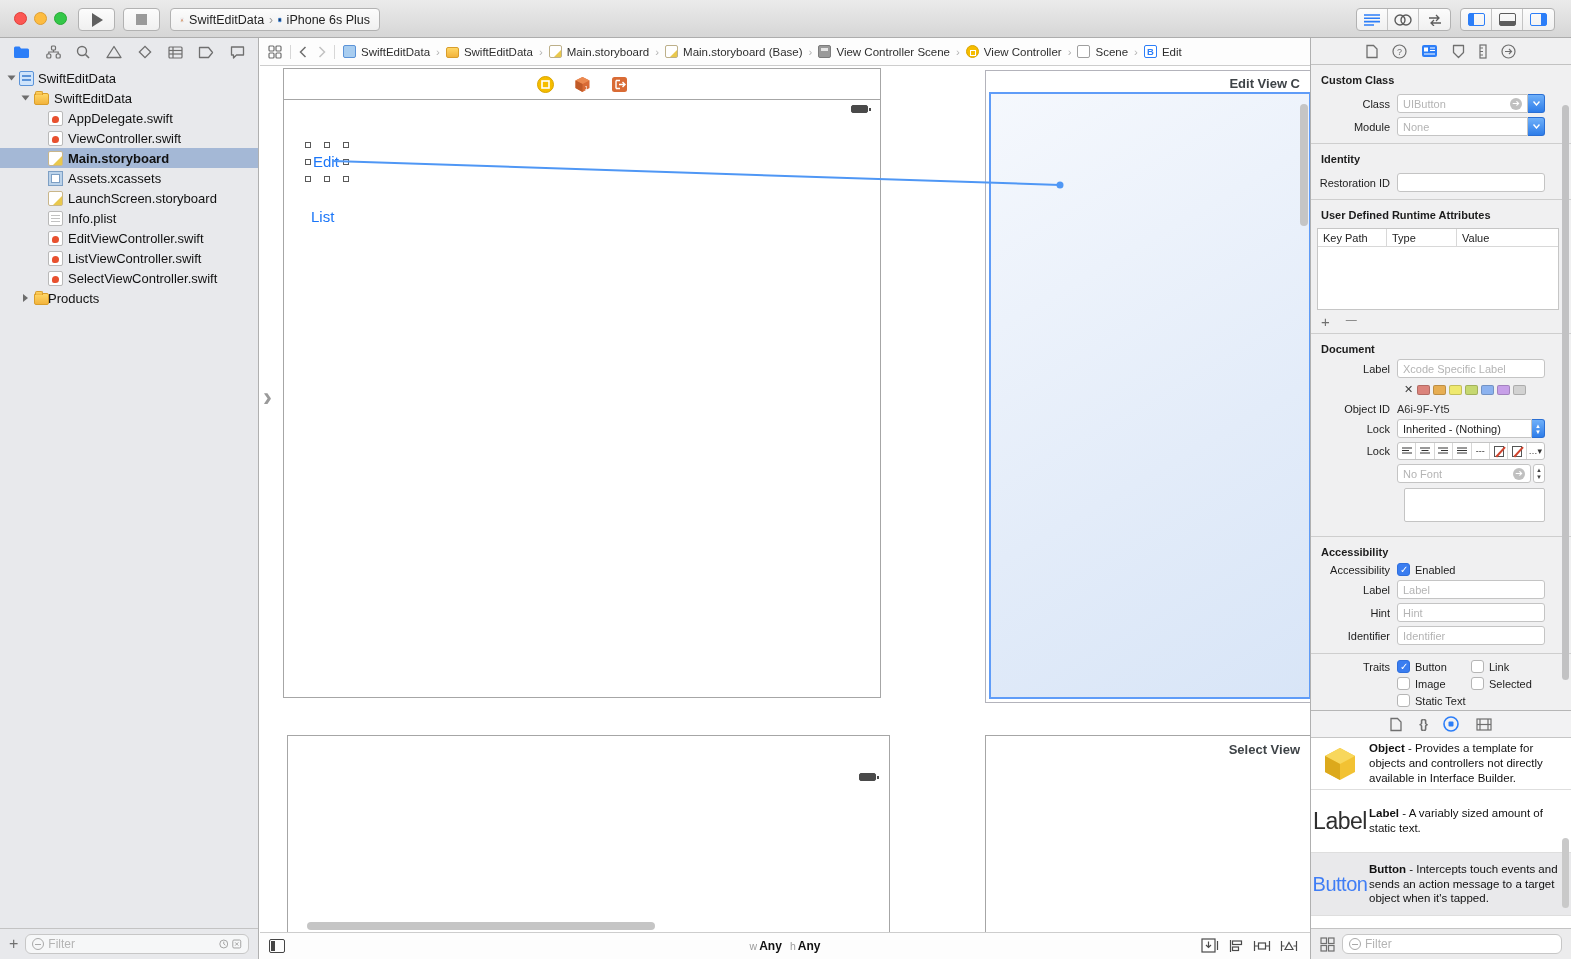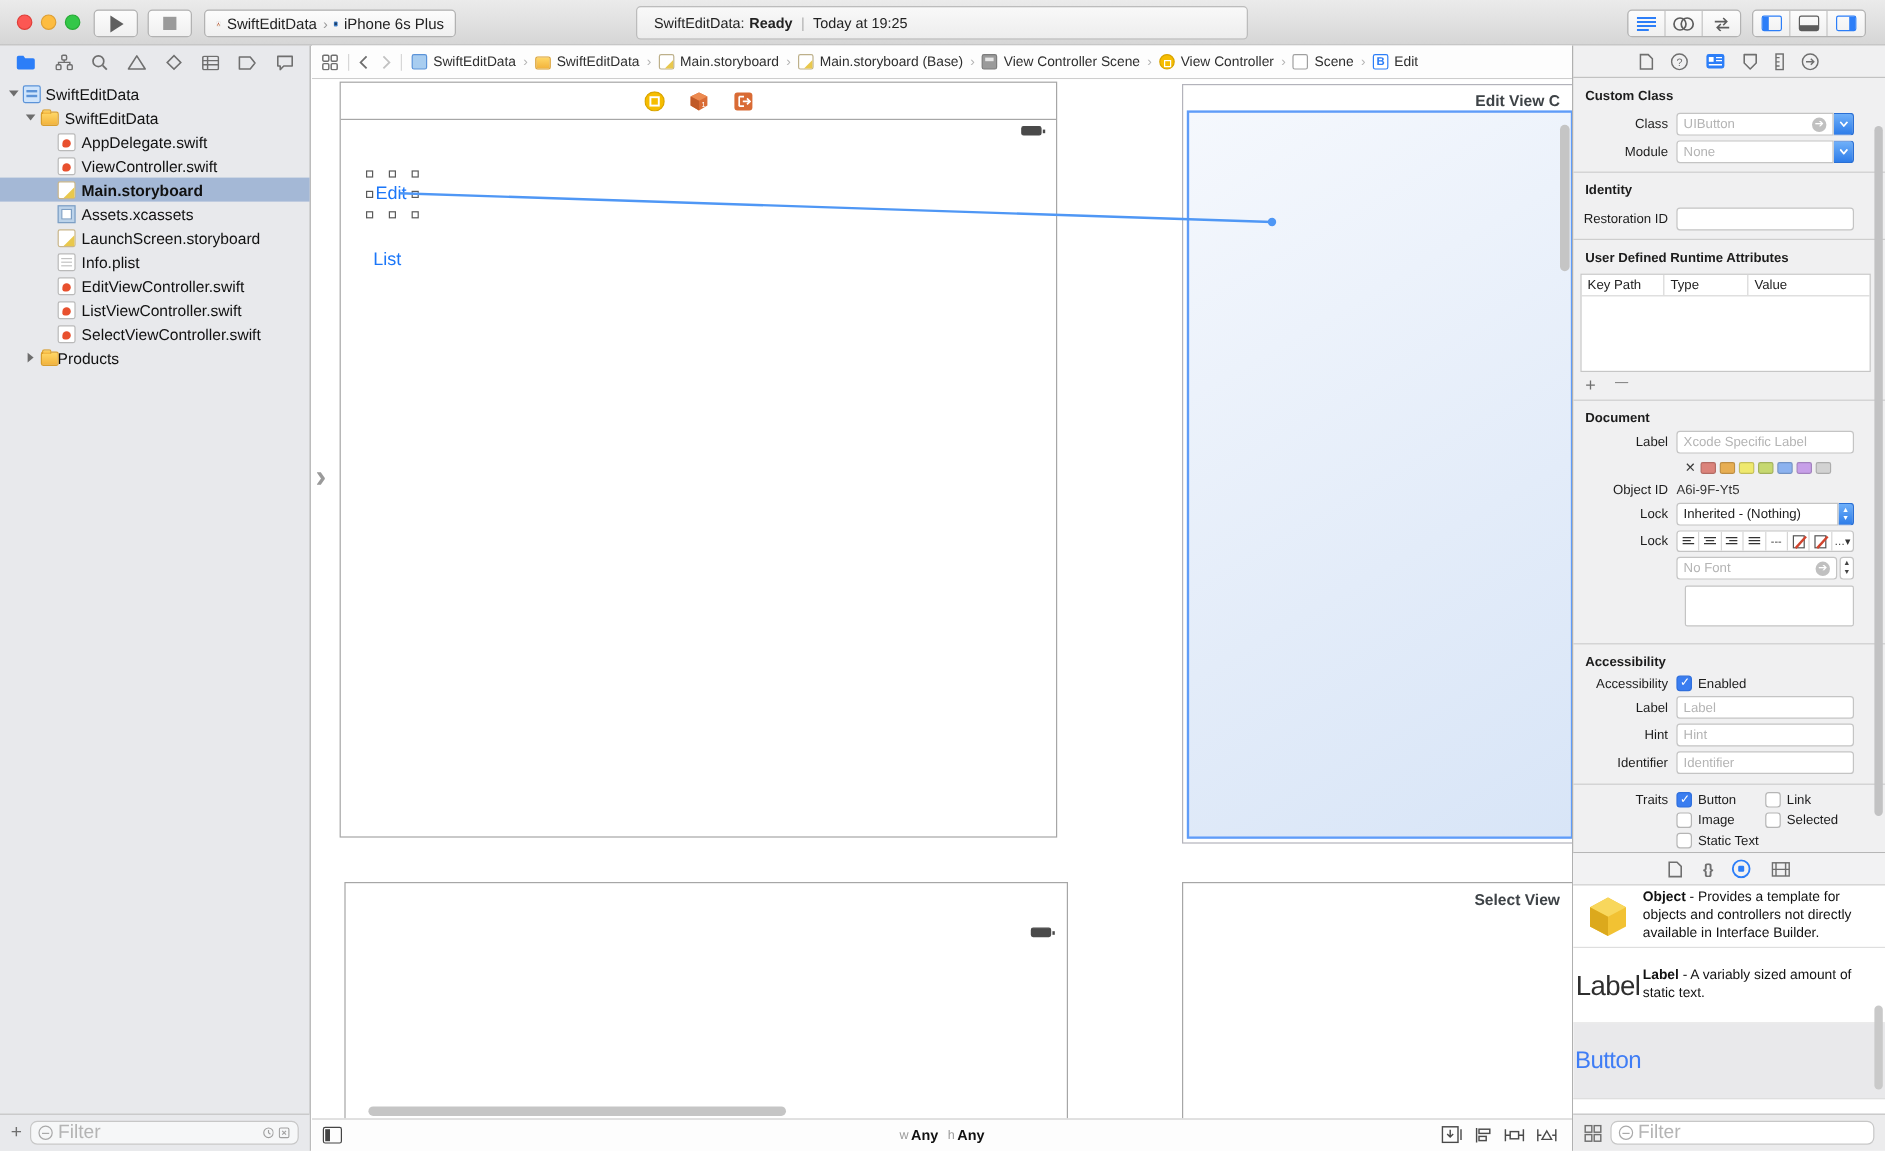--- a/index.html
+++ b/index.html
@@ -50,21 +50,21 @@
   .ic-sb{border-color:#c9b68a}
   .ic-sb::after{content:"";position:absolute;right:0;bottom:0;width:0;height:0;border-right:9px solid #e9c84c;border-top:9px solid transparent}
   .ic-assets{background:#bcd3ea;border:1px solid #7d9fc4}
   .ic-assets::after{content:"";position:absolute;left:2px;top:2px;width:7px;height:7px;background:#fff;border:1px solid #7d9fc4}
   .ic-plist::after{content:"";position:absolute;left:2px;top:3px;right:2px;height:1.5px;background:#c2c2c2;box-shadow:0 3px 0 #c2c2c2,0 6px 0 #c2c2c2}
   .ic-folder{background:linear-gradient(#8ec7f2,#5ba3dd);border:1px solid #4f91c9;border-radius:2px;margin-top:2px;height:12px}
   .ic-folder.yellow{background:linear-gradient(#ffd766,#f2b33c);border-color:#d99e2b}
   .ic-folder::before{content:"";position:absolute;left:0;top:-3px;width:6px;height:3px;background:inherit;border:1px solid #d99e2b;border-bottom:none;border-radius:2px 2px 0 0}
   .nav-bottom{position:absolute;bottom:0;left:0;right:0;height:31px;border-top:1px solid #c3c3c3;display:flex;align-items:center;gap:7px;padding:0 9px;background:#e8e9ec}
   .plus{font-size:16px;color:#6f6f6f;line-height:1}
-  .filterfield{flex:1;height:20px;border:1px solid #c7c7c7;border-radius:6px;background:#f6f7f8;display:flex;align-items:center;gap:4px;padding:0 6px;font-size:16px}
+  .filterfield{flex:1;height:20px;border:1px solid #c7c7c7;border-radius:6px;background:#f6f7f8;display:flex;align-items:center;gap:4px;padding:0 6px;font-size:12px}
   .ffi{width:12px;height:12px;border:1px solid #a9a9a9;border-radius:50%;position:relative;flex:none}
   .ffi::after{content:"";position:absolute;left:2px;right:2px;top:4.5px;height:1.5px;background:#a9a9a9}
 
   
   .editor{position:absolute;left:260px;top:38px;width:1050px;bottom:0;background:#fff}
   .jumpbar{height:28px;border-bottom:1px solid #cdcdcd;display:flex;align-items:center;gap:5px;padding:0 8px;font-size:11.5px;color:#2e2e2e;background:#fdfdfd;white-space:nowrap;overflow:hidden}
   .jsep{color:#b3b3b3;margin:0 1px}
   .vbar{width:1px;height:14px;background:#d7d7d7;margin:0 3px}
   .ji{width:13px;height:13px;flex:none;position:relative;border-radius:2px}
   .ji-page{background:#a8cdf0;border:1px solid #5b93d8}
@@ -171,26 +171,20 @@
       </svg>
     <span>SwiftEditData</span>
     <span class="crumb-sep">›</span>
     <svg width="12" height="14" viewBox="0 0 12 14">
         <rect x="1" y="0.5" width="10" height="13" rx="2" fill="#4a90e2" stroke="#2f6db8"></rect>
         <rect x="2.5" y="2.5" width="7" height="8" fill="#1d3e66"></rect>
       </svg>
     <span>iPhone 6s Plus</span>
   </div>
 
-  <div class="status-pill">
-    <span>SwiftEditData:</span>
-    <b style="margin-left:-3px">Ready</b>
-    <span style="color:#b0b0b0">|</span>
-    <span>Today at 19:25</span>
-  </div>
 
   <div class="seg ed-group">
     <div class="cell">
       <svg width="16" height="12" viewBox="0 0 16 12">
           <g stroke="#2c7ef8" stroke-width="1.6">
             <line x1="0" y1="1" x2="16" y2="1"></line>
             <line x1="0" y1="4.3" x2="16" y2="4.3"></line>
             <line x1="0" y1="7.6" x2="16" y2="7.6"></line>
             <line x1="0" y1="11" x2="10" y2="11"></line>
           </g>
@@ -750,20 +744,21 @@
       <div class="librow" style="height:63px">
         <div class="libicon">
             <span class="libtxt-icon">Label</span>
           </div>
         <div class="libtext"><span class="lib-name">Label</span> <span>- A variably sized amount of static text.</span></div>
       </div>
       <div class="librow selected" style="height:63px">
         <div class="libicon">
             <span class="libtxt-icon blue">Button</span>
           </div>
+        <div class="libtext"><span class="lib-name">Button</span> <span>- Intercepts touch events and sends an action message to a target object when it's tapped.</span></div>
       </div>
       <div class="lib-sb"></div>
     </div>
 
     <div class="lib-bottom">
       <svg width="15" height="15" viewBox="0 0 15 15">
           <g fill="none" stroke="#6f6f6f" stroke-width="1.2">
             <rect x="1" y="1" width="5.5" height="5.5"></rect>
             <rect x="8.5" y="1" width="5.5" height="5.5"></rect>
             <rect x="1" y="8.5" width="5.5" height="5.5"></rect>

